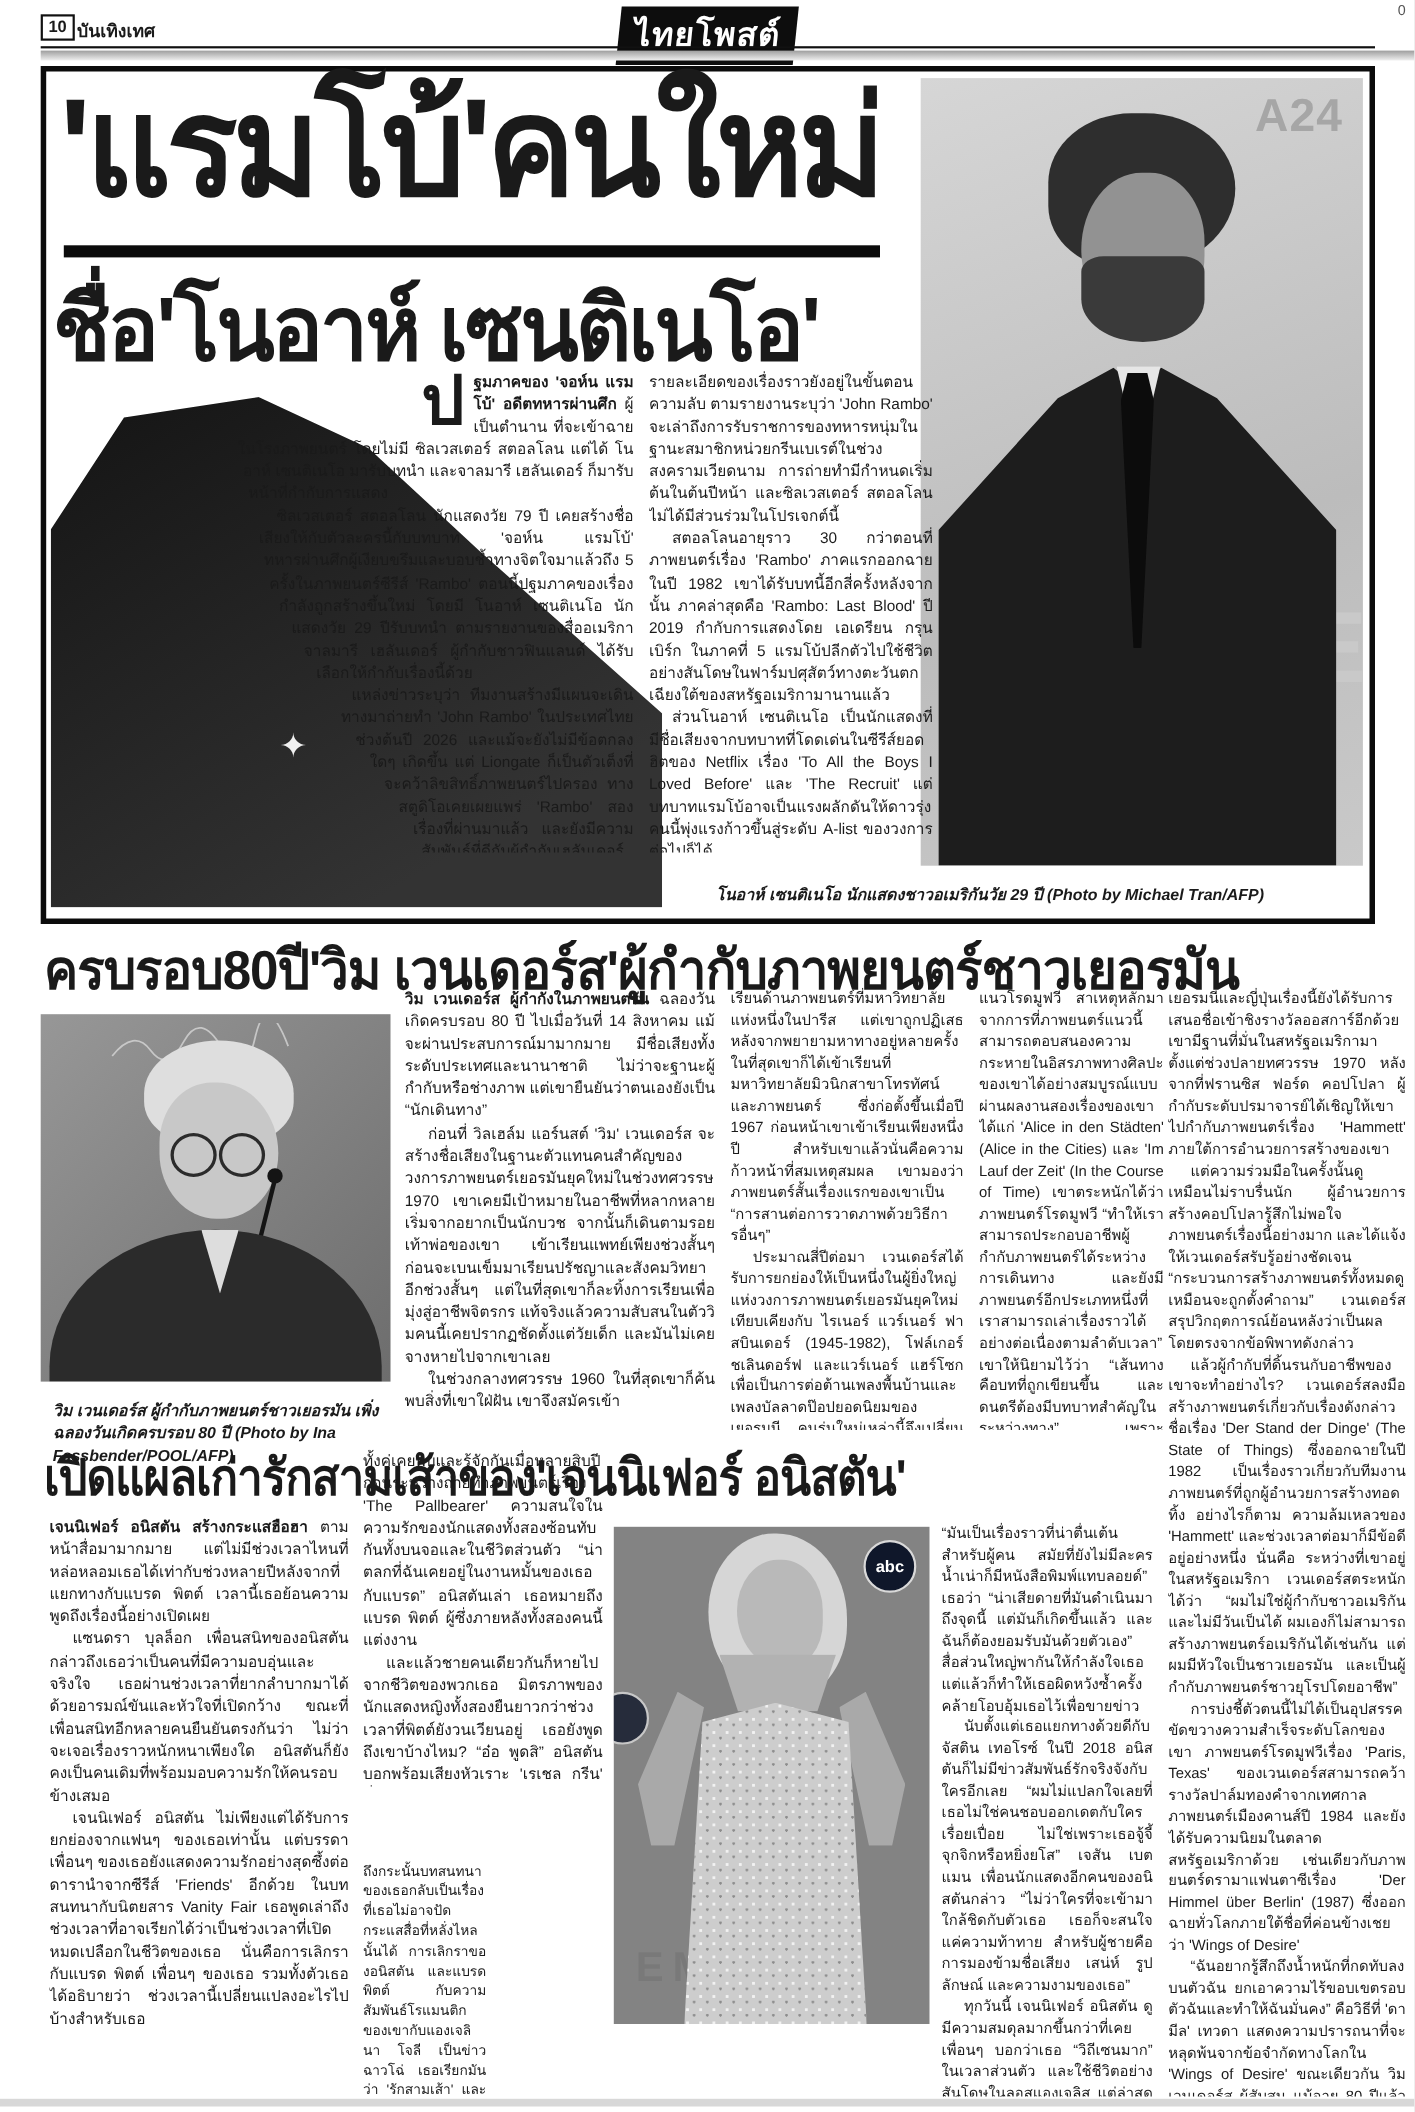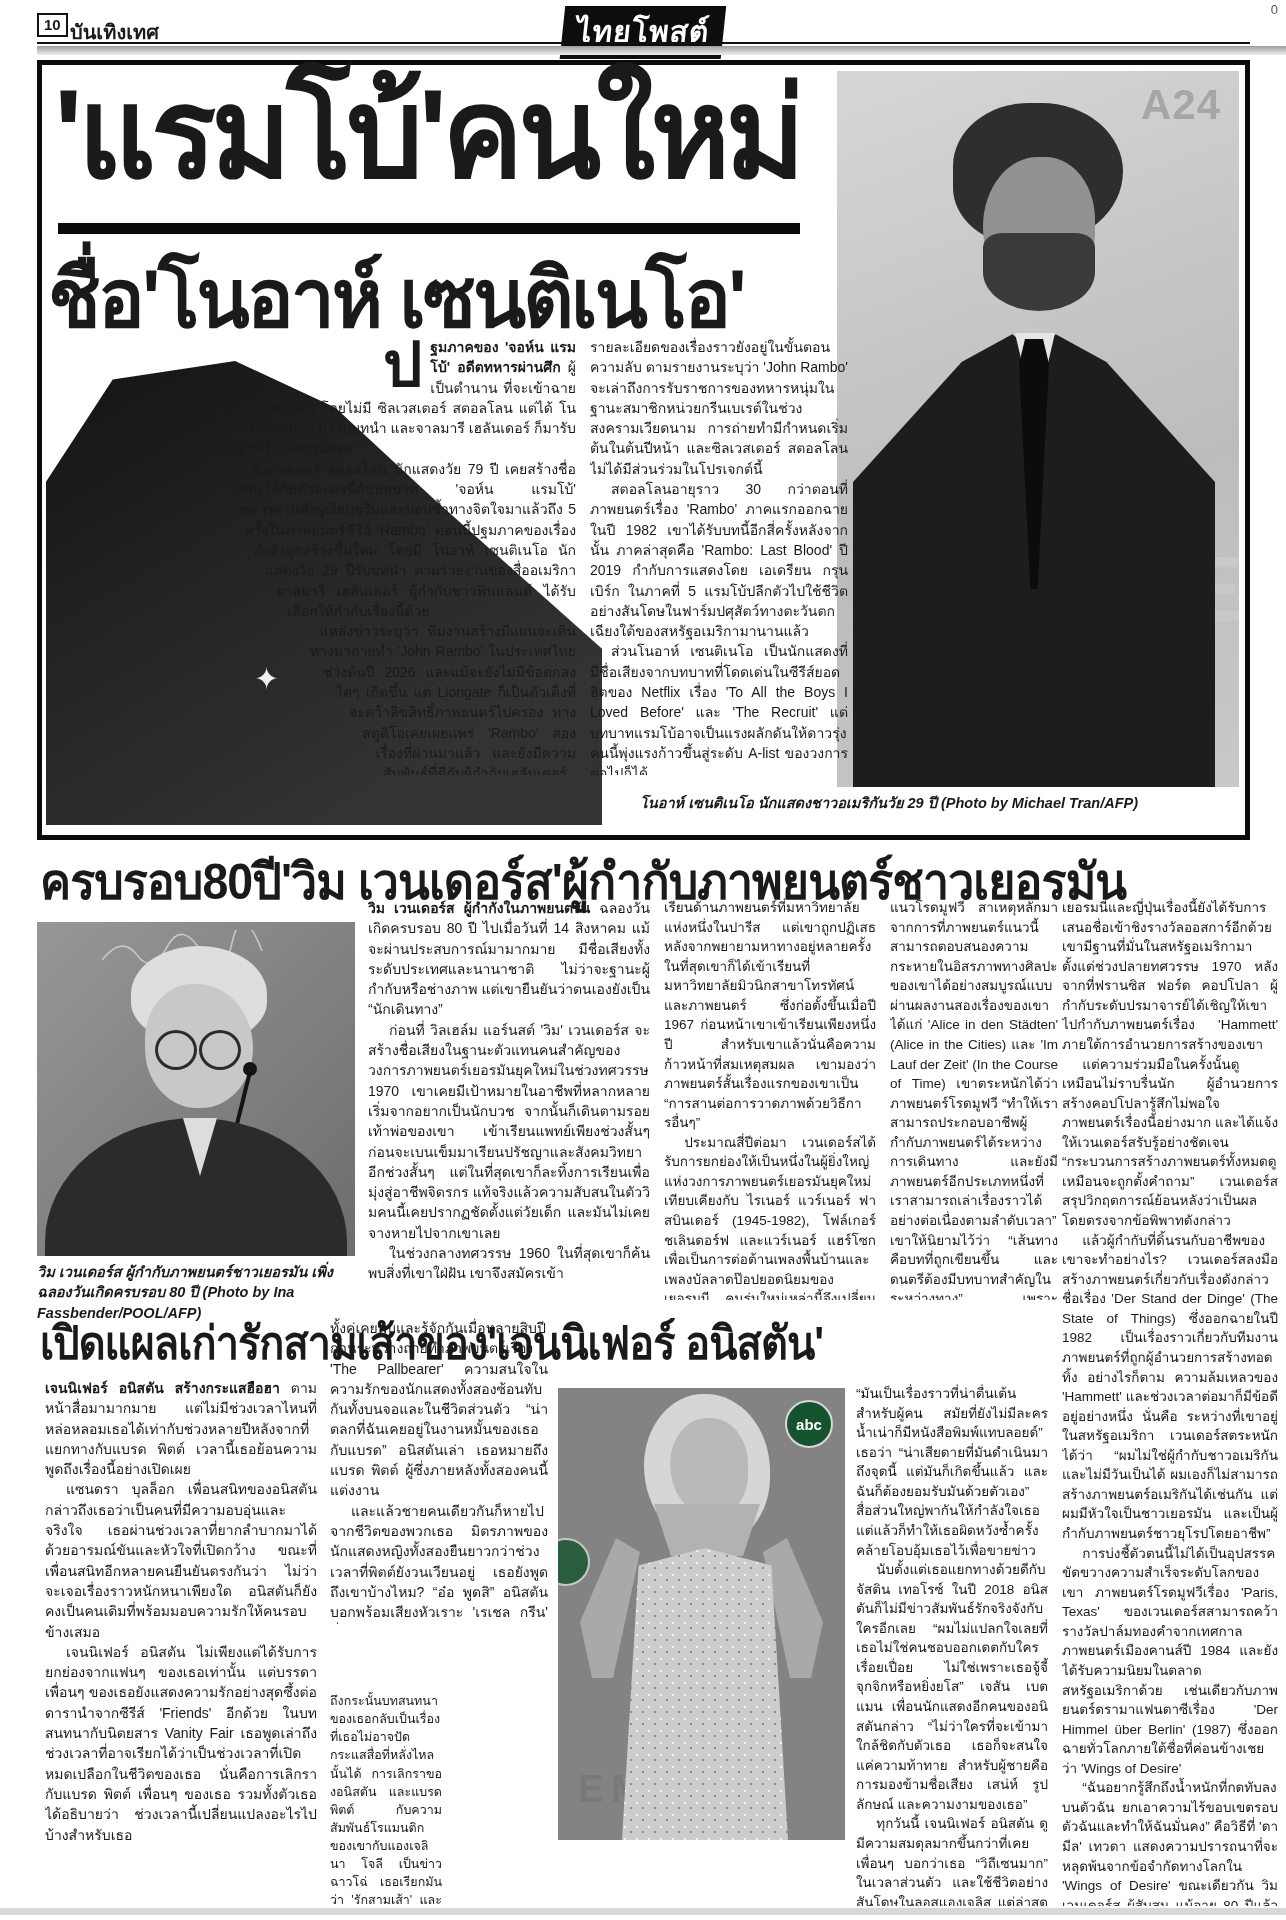--- a/index.html
+++ b/index.html
@@ -3,21 +3,21 @@
 <meta charset="utf-8">
 <style>
   html,body{margin:0;padding:0;background:#e9e9e9;}
   .page{position:relative;width:1286px;height:1920px;background:#fff;margin:0 auto;
         font-family:"Liberation Sans","DejaVu Sans",sans-serif;color:#1a1a1a;overflow:hidden;
         border-right:3px solid #cfcfcf;}
   .abs{position:absolute;}
   
   .pageno{left:37px;top:13px;border:2px solid #111;font-weight:bold;font-size:15px;
           padding:1px 5px;line-height:18px;}
-  .section{left:70px;top:16px;font-size:20px;font-weight:bold;}
+  .section{left:70px;top:16px;font-size:16px;font-weight:bold;}
   .masthead{left:50%;top:6px;transform:translateX(-50%);text-align:center;}
   .masthead .logo{background:#0d0d0d;color:#fff;font-weight:900;font-size:30px;
           padding:2px 14px 4px;transform:skewX(-6deg);display:inline-block;letter-spacing:1px;}
   .masthead .tagline{background:#0d0d0d;color:#fff;font-size:6px;letter-spacing:2px;
           padding:1px 6px;margin-top:1px;display:block;}
   .corner{right:8px;top:2px;font-size:13px;color:#555;}
   .hrule{left:37px;top:42px;width:1213px;height:2px;background:#111;}
   .hband{left:37px;top:46px;width:1249px;height:9px;
          background:linear-gradient(#9e9e9e,#efefef);}
   
@@ -28,21 +28,21 @@
   .a1-h2{left:6px;top:168px;font-size:82px;font-weight:900;letter-spacing:-3px;
          white-space:nowrap;transform:scaleX(.95);transform-origin:left;}
   .bt{margin:0;font-size:14px;line-height:1.45;text-align:justify;text-indent:1.5em;}
   .bt.noind{text-indent:0;}
   .col{overflow:hidden;}
   .a1-col1{left:166px;top:272px;width:368px;height:438px;}
   .a1-col2{left:548px;top:272px;width:258px;height:438px;}
   .dropcap{float:left;font-size:62px;line-height:.85;font-weight:900;margin:2px 8px 0 0;}
   .a1-shape{float:left;width:175px;height:438px;
             shape-outside:polygon(0 0,4% 0,2% 14%,22% 48%,58% 74%,100% 100%,0 100%);}
-  .cap{font-size:14.5px;font-weight:bold;font-style:italic;line-height:1.4;margin:0;}
+  .cap{font-size:14.5px;font-weight:bold;font-style:italic;line-height:1.4;margin:11px;}
   .a1-cap{left:598px;top:728px;width:600px;}
   
   .a1-photo{right:6px;top:6px;width:402px;height:716px;overflow:hidden;
             background:linear-gradient(160deg,#d6d6d6,#bcbcbc 60%,#c9c9c9);}
   .brand-a24{right:18px;top:10px;font-size:42px;font-weight:700;color:#a6a6a6;letter-spacing:1px;}
   .wm-are{right:-8px;top:466px;font-size:92px;font-weight:900;color:#c9c9c9;letter-spacing:4px;}
   .n-hair{left:116px;top:32px;width:170px;height:142px;background:#2e2e2e;
           border-radius:48% 52% 56% 44%;}
   .n-face{left:146px;top:86px;width:112px;height:142px;background:#929292;
           border-radius:50% 45% 48% 52%;}
@@ -82,21 +82,21 @@
   
   .a3-h{left:40px;top:1306px;width:1010px;font-size:46px;font-weight:900;letter-spacing:-1px;
         white-space:nowrap;transform:scaleX(.9);transform-origin:left;}
   .a3-col1{left:45px;top:1378px;width:272px;height:528px;}
   .a3-col2{left:330px;top:1318px;width:218px;height:306px;}
   .a3-col2s{left:330px;top:1692px;width:112px;height:214px;}
   .a3-col2s .bt{font-size:12.5px;}
   .a3-col3{left:856px;top:1384px;width:192px;height:522px;}
   .a3-col3 .bt{font-size:13.5px;}
   .a3-photo{left:558px;top:1388px;width:287px;height:452px;overflow:hidden;background:#838383;}
-  .abc{width:44px;height:44px;border-radius:50%;background:#14532d;color:#fff;font-size:15px;
+  .abc{width:44px;height:44px;border-radius:50%;background:#0f172a;color:#fff;font-size:15px;
        font-weight:bold;display:flex;align-items:center;justify-content:center;
        border:2px solid #d9d9d9;}
   .abc1{right:12px;top:12px;} .abc2{left:-16px;top:150px;opacity:.8;}
   .wm-emmys{left:20px;top:380px;font-size:38px;letter-spacing:8px;color:#747474;opacity:.6;font-weight:700;}
   .j-hair{left:86px;top:6px;width:126px;height:152px;background:#d6d6d6;border-radius:48% 52% 46% 54%;}
   .j-face{left:112px;top:30px;width:78px;height:98px;background:#b9b9b9;border-radius:50% 50% 44% 56%;}
   .j-chest{left:96px;top:116px;width:106px;height:52px;background:#b2b2b2;
        clip-path:polygon(0 0,100% 0,84% 100%,16% 100%);}
   .j-dress{left:64px;top:160px;width:166px;height:292px;background-color:#cdcdcd;
        background-image:radial-gradient(circle at 3px 3px,#f2f2f2 1.2px,transparent 1.6px),

